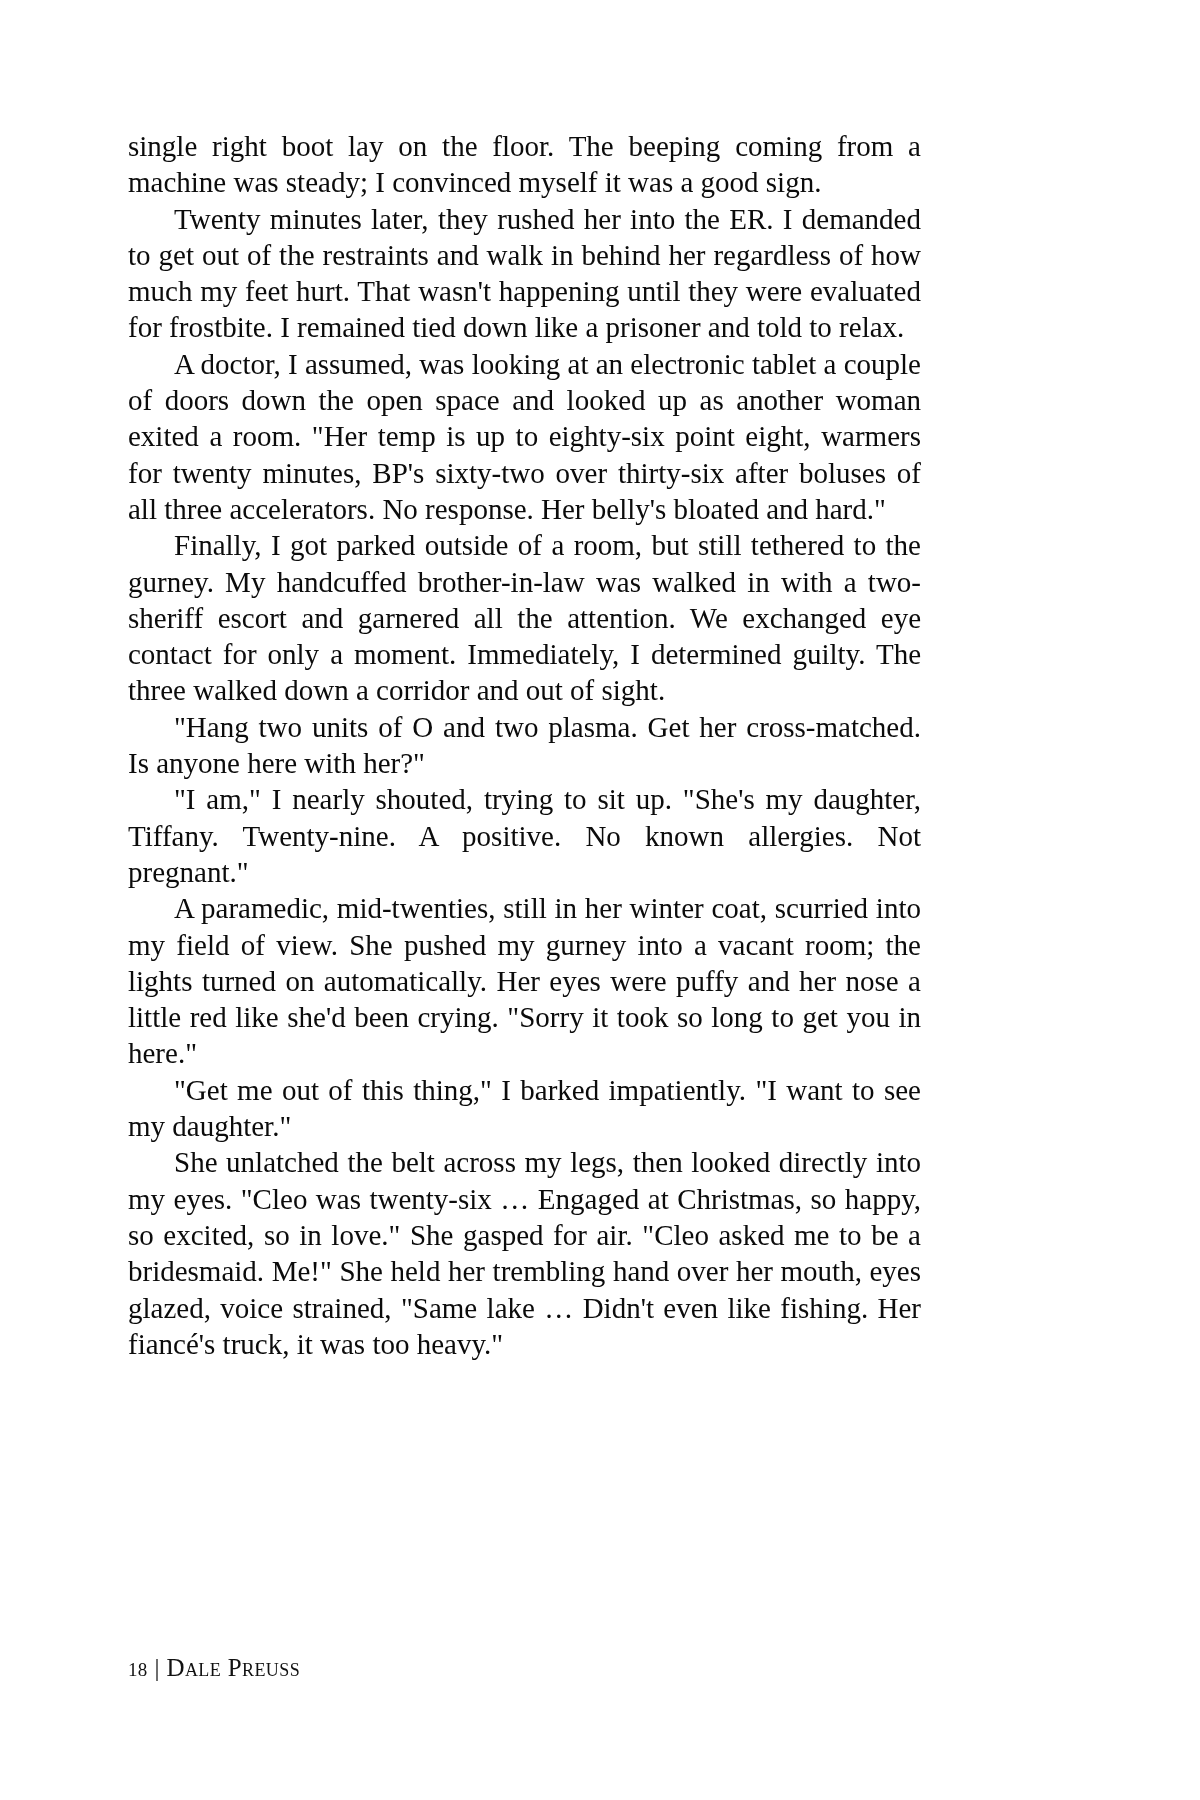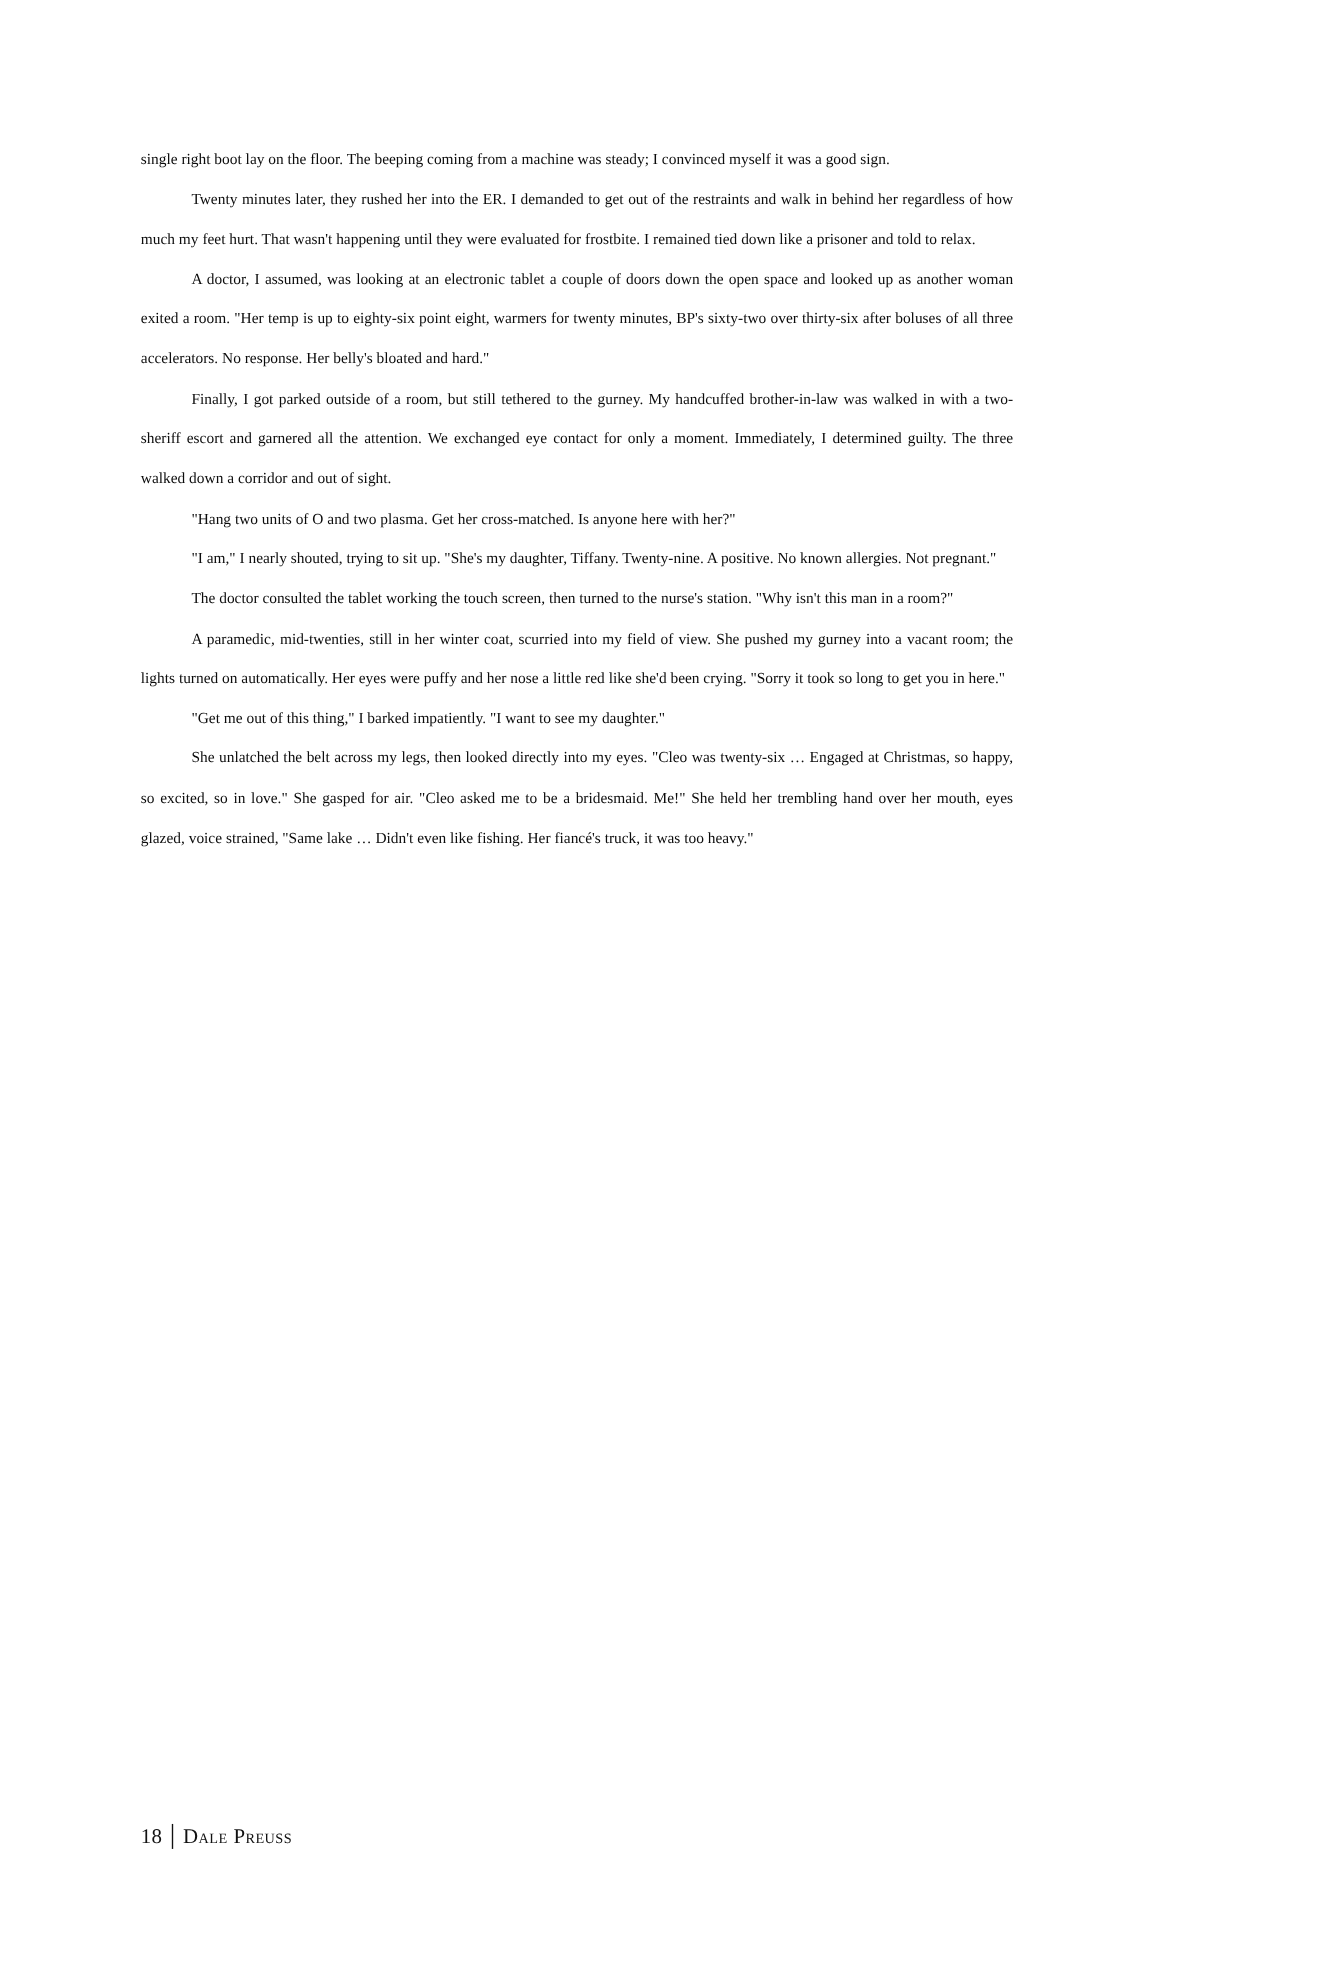--- a/index.html
+++ b/index.html
@@ -16,21 +16,21 @@
     box-sizing: border-box;
     overflow: hidden;
   }
 
   .text-block {
     position: absolute;
     left: 128px;
     top: 128px;
     width: 793px;
     font-family: "Liberation Serif", "DejaVu Serif", serif;
-    font-size: 14px;
+    font-size: 29px;
     line-height: 36.3px;
     color: #0b0b0b;
     text-align: justify;
     text-justify: inter-word;
     -webkit-hyphens: none;
     hyphens: none;
   }
 
   .para {
     margin: 0;
@@ -62,38 +62,37 @@
     font-size: 19px;
     letter-spacing: 0.2px;
   }
 
   .folio-sep {
     font-size: 25px;
     padding: 0 7px 0 7px;
   }
 
   .byline {
-    font-size: 19px;
+    font-size: 25px;
     font-variant: small-caps;
     letter-spacing: 0.4px;
   }
 </style>
 </head>
 <body>
 
 <div class="page">
 
   <div class="text-block">
     <p class="para">single right boot lay on the floor. The beeping coming from a machine was steady; I convinced myself it was a good sign.</p>
     <p class="para indent">Twenty minutes later, they rushed her into the ER. I demanded to get out of the restraints and walk in behind her regardless of how much my feet hurt. That wasn't happening until they were evaluated for frostbite. I remained tied down like a prisoner and told to relax.</p>
     <p class="para indent">A doctor, I assumed, was looking at an electronic tablet a couple of doors down the open space and looked up as another woman exited a room. "Her temp is up to eighty-six point eight, warmers for twenty minutes, BP's sixty-two over thirty-six after boluses of all three accelerators. No response. Her belly's bloated and hard."</p>
     <p class="para indent">Finally, I got parked outside of a room, but still tethered to the gurney. My handcuffed brother-in-law was walked in with a two-sheriff escort and garnered all the attention. We exchanged eye contact for only a moment. Immediately, I determined guilty. The three walked down a corridor and out of sight.</p>
     <p class="para indent">"Hang two units of O and two plasma. Get her cross-matched. Is anyone here with her?"</p>
     <p class="para indent">"I am," I nearly shouted, trying to sit up. "She's my daughter, Tiffany. Twenty-nine. A positive. No known allergies. Not pregnant."</p>
-    <p class="para indent">The doctor consulted the tablet working the touch screen, then turned to the nurse's station. "Why isn't this man in a room?"</p>
     <p class="para indent">A paramedic, mid-twenties, still in her winter coat, scurried into my field of view. She pushed my gurney into a vacant room; the lights turned on automatically. Her eyes were puffy and her nose a little red like she'd been crying. "Sorry it took so long to get you in here."</p>
     <p class="para indent">"Get me out of this thing," I barked impatiently. "I want to see my daughter."</p>
     <p class="para indent">She unlatched the belt across my legs, then looked directly into my eyes. "Cleo was twenty-six … Engaged at Christmas, so happy, so excited, so in love." She gasped for air. "Cleo asked me to be a bridesmaid. Me!" She held her trembling hand over her mouth, eyes glazed, voice strained, "Same lake … Didn't even like fishing. Her fiancé's truck, it was too heavy."</p>
   </div>
 
   <div class="footer">
     <span class="folio">18</span>
     <span class="folio-sep">|</span>
     <span class="byline">Dale Preuss</span>
   </div>

